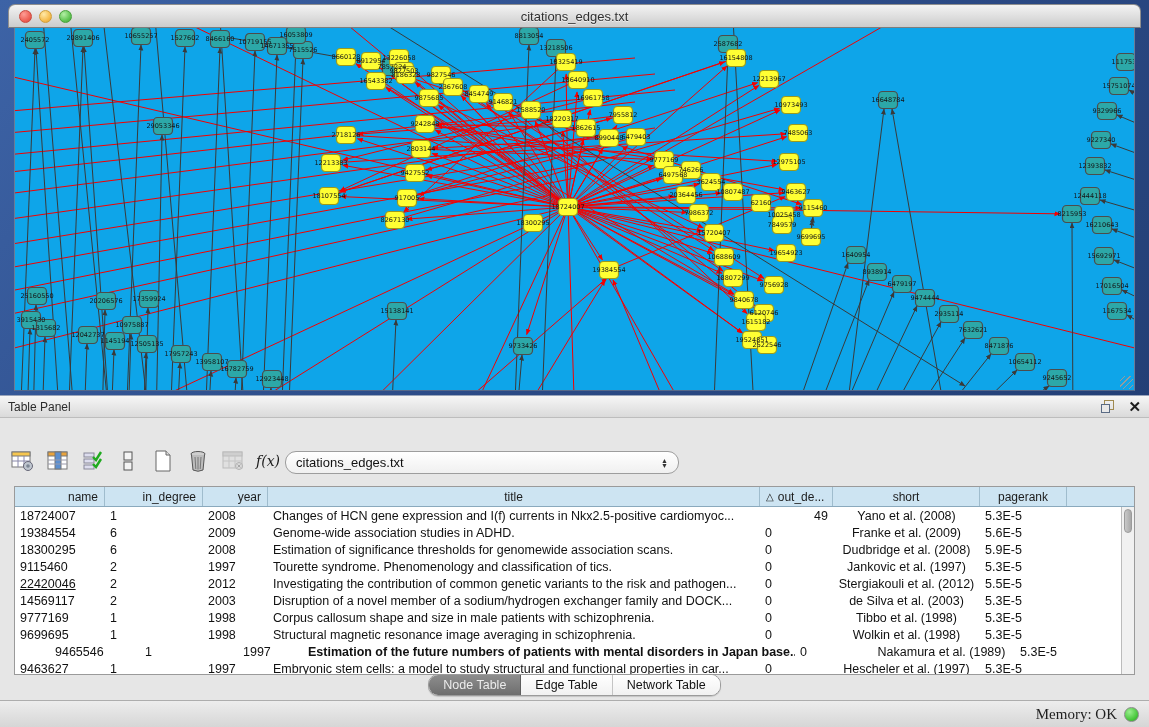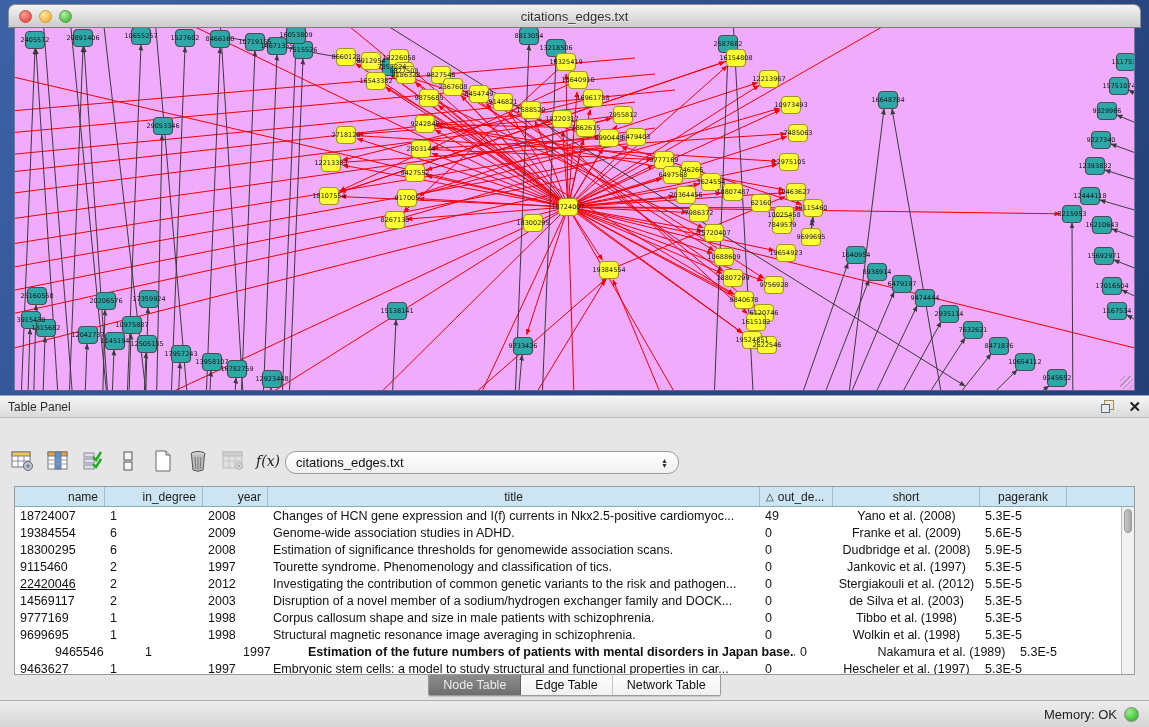--- a/index.html
+++ b/index.html
@@ -18,21 +18,21 @@
     box-sizing:border-box;position:relative;
     display:flex;align-items:center;justify-content:center;
   }
   .traffic{position:absolute;left:10px;top:5px;display:flex;gap:7px;}
   .tl{width:13px;height:13px;border-radius:50%;box-sizing:border-box;}
   .tl.red{background:radial-gradient(circle at 35% 30%,#ff9d95,#ee6156 60%,#d3473c);border:1px solid #ca4a3f;}
   .tl.yel{background:radial-gradient(circle at 35% 30%,#ffe9a8,#f6bd4f 60%,#dd9f33);border:1px solid #cf9e3c;}
   .tl.grn{background:radial-gradient(circle at 35% 30%,#b3efa5,#62c654 60%,#44a337);border:1px solid #49a13c;}
   .win-title{font-size:13px;color:#303030;text-shadow:0 1px 0 rgba(255,255,255,.6);}
   .canvas{
-    margin:0 6px;height:363px;background:#f0abfc;position:relative;overflow:hidden;
+    margin:0 6px;height:363px;background:#0ea5e9;position:relative;overflow:hidden;
     border-left:1px solid #6b7b96;border-right:1px solid #6b7b96;border-bottom:1px solid #55688a;
     box-sizing:border-box;
   }
   .canvas svg{position:absolute;left:0;top:0;}
   .grip{
     position:absolute;right:1px;bottom:1px;width:13px;height:13px;
     background:repeating-linear-gradient(135deg,transparent 0 3px,#9a9a9a 3px 4px);
   }
   
   .table-panel{
@@ -82,35 +82,35 @@
   }
   .td.center{text-align:center;}
   .vscroll{
     position:absolute;right:0;top:20px;bottom:0;width:13px;
     background:#f1f1f1;border-left:1px solid #bcbcbc;box-sizing:border-box;
   }
   .thumb{position:absolute;left:2px;top:2px;width:8px;height:24px;border-radius:4px;
     background:linear-gradient(90deg,#c9c9c9,#a8a8a8);border:1px solid #9b9b9b;box-sizing:border-box;}
   .tabs{position:absolute;left:0;top:278px;width:100%;display:flex;justify-content:center;}
   .seg{
-    display:flex;border:1px solid #9b9b9b;border-radius:2px;overflow:hidden;
+    display:flex;border:1px solid #9b9b9b;border-radius:10px;overflow:hidden;
     background:#fdfdfd;box-shadow:0 1px 1px rgba(0,0,0,.15);
   }
   .seg-item{
     font-size:12.5px;padding:3px 14px;color:#141414;border-right:1px solid #c4c4c4;
     background:linear-gradient(#ffffff,#f1f1f1);
   }
   .seg-item:last-child{border-right:none;}
   .seg-item.sel{background:linear-gradient(#8d8d8d,#6e6e6e);color:#ececec;border-right:1px solid #5f5f5f;}
   .statusbar{
     position:absolute;left:0;bottom:0;width:100%;height:27px;
     background:linear-gradient(#ededed,#d6d6d6);border-top:1px solid #adadad;
     display:flex;align-items:center;justify-content:flex-end;padding:0 10px;box-sizing:border-box;gap:7px;
   }
-  .mem-label{font-size:13px;color:#1e1e1e;}
+  .mem-label{font-size:15px;color:#1e1e1e;font-family:Liberation Serif, serif;}
   .mem-dot{width:13px;height:13px;border-radius:50%;
     background:radial-gradient(circle at 35% 30%,#9aef8e,#46c63a 65%,#2f9e26);border:1px solid #8a8a8a;}
   
   .mini{display:block;}
 </style>
 </head>
 <body>
 
 <div class="graph-window">
   <div class="titlebar">
@@ -629,21 +629,21 @@
           <span>pagerank</span>
         </div>
         <div class="th filler"></div>
       </div>
     <div class="rows" id="trows">
         <div class="tr">
           <div class="td" style="width: 90px;">18724007</div>
           <div class="td" style="width: 98px;">1</div>
           <div class="td" style="width: 65px;">2008</div>
           <div class="td" style="width: 492px;">Changes of HCN gene expression and I(f) currents in Nkx2.5-positive cardiomyoc...</div>
-          <div class="td" style="width: 73px;">49</div>
+          <div class="td" style="width: 73px; text-align: right;">49</div>
           <div class="td center" style="width: 147px;">Yano et al. (2008)</div>
           <div class="td" style="width: 87px;">5.3E-5</div>
         </div>
         <div class="tr">
           <div class="td" style="width: 90px;">19384554</div>
           <div class="td" style="width: 98px;">6</div>
           <div class="td" style="width: 65px;">2009</div>
           <div class="td" style="width: 492px;">Genome-wide association studies in ADHD.</div>
           <div class="td" style="width: 73px;">0</div>
           <div class="td center" style="width: 147px;">Franke et al. (2009)</div>

